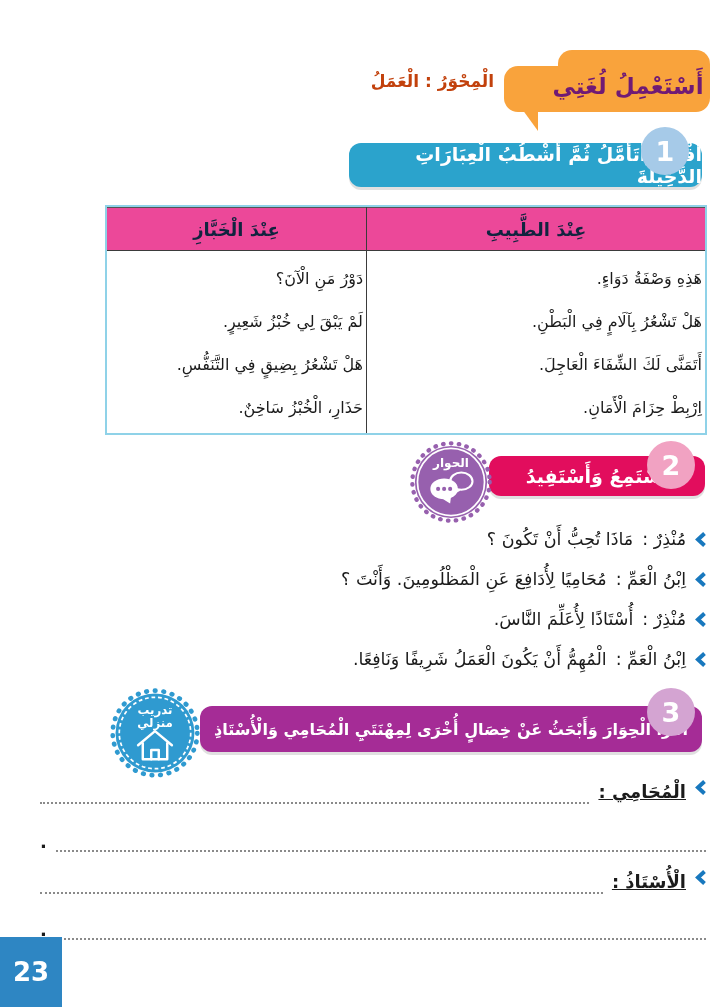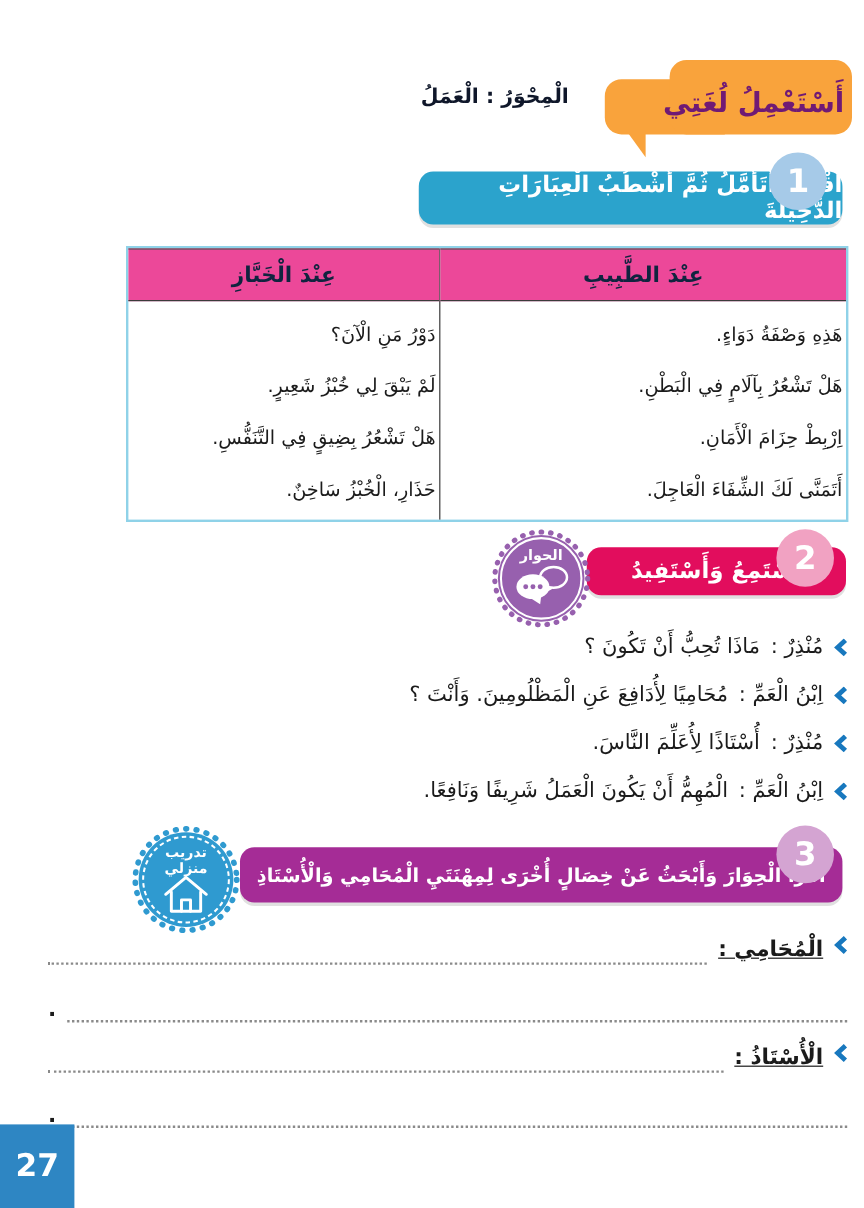--- a/index.html
+++ b/index.html
@@ -8,22 +8,22 @@
     font-family:"DejaVu Sans",sans-serif;color:#1b1b1b;
   }
   
   .bubble-a{position:absolute;left:558px;top:50px;width:152px;height:62px;background:#F9A33C;border-radius:14px;}
   .bubble-b{position:absolute;left:504px;top:66px;width:100px;height:46px;background:#F9A33C;border-radius:14px 0 0 14px;}
   .bubble-tail{position:absolute;left:522px;top:109px;width:0;height:0;
     border-right:16px solid #F9A33C;border-bottom:22px solid transparent;}
   .bubble-text{position:absolute;left:528px;top:62px;width:200px;height:48px;
     display:flex;align-items:center;justify-content:center;direction:rtl;
     font-size:23px;font-weight:bold;color:#701a75;}
-  .theme-label{position:absolute;left:338px;top:66px;width:136px;height:30px;direction:rtl;
-    font-size:17px;font-weight:bold;color:#0f172a;display:flex;align-items:center;justify-content:flex-start;}
+  .theme-label{position:absolute;left:358px;top:66px;width:136px;height:30px;direction:rtl;
+    font-size:17px;font-weight:bold;color:#c2410c;display:flex;align-items:center;justify-content:flex-start;}
   
   .banner{position:absolute;border-radius:12px;display:flex;align-items:center;justify-content:center;
     color:#fff;font-weight:bold;direction:rtl;z-index:2;box-shadow:0 3px 0 rgba(0,0,0,0.12);}
   .banner1{left:349px;top:143px;width:353px;height:44px;background:#2BA3CC;font-size:19px;}
   .banner2{left:489px;top:456px;width:216px;height:40px;background:#E20D5D;font-size:19px;}
   .banner3{left:200px;top:706px;width:502px;height:46px;background:#A52C96;font-size:16px;}
   .numcircle{position:absolute;width:48px;height:48px;border-radius:50%;z-index:3;
     display:flex;align-items:center;justify-content:center;color:#fff;font-size:27px;font-weight:bold;}
   .num1{left:641px;top:127px;background:#A6CAE8;}
   .num2{left:647px;top:441px;background:#F1A2C2;}
@@ -73,22 +73,22 @@
 
   <div class="numcircle num1">1</div>
   <div class="banner banner1">أَقْرَأُ وَأَتَأَمَّلُ ثُمَّ أَشْطُبُ الْعِبَارَاتِ الدَّخِيلَةَ</div>
 
   <div class="xtable">
     <div class="xcol doctor">
       <div class="xth">عِنْدَ الطَّبِيبِ</div>
       <div class="xcell">
         <div class="phrase">هَذِهِ وَصْفَةُ دَوَاءٍ.</div>
         <div class="phrase">هَلْ تَشْعُرُ بِآلَامٍ فِي الْبَطْنِ.</div>
+        <div class="phrase">أَتَمَنَّى لَكَ الشِّفَاءَ الْعَاجِلَ.</div>
         <div class="phrase">اِرْبِطْ حِزَامَ الْأَمَانِ.</div>
-        <div class="phrase">أَتَمَنَّى لَكَ الشِّفَاءَ الْعَاجِلَ.</div>
       </div>
     </div>
     <div class="xcol baker">
       <div class="xth">عِنْدَ الْخَبَّازِ</div>
       <div class="xcell">
         <div class="phrase">دَوْرُ مَنِ الْآنَ؟</div>
         <div class="phrase">لَمْ يَبْقَ لِي خُبْزُ شَعِيرٍ.</div>
         <div class="phrase">هَلْ تَشْعُرُ بِضِيقٍ فِي التَّنَفُّسِ.</div>
         <div class="phrase">حَذَارِ، الْخُبْزُ سَاخِنٌ.</div>
       </div>
@@ -181,15 +181,15 @@
         <path d="M9.5 1.5 L3 7.5 L9.5 13.5" fill="none" stroke="#1878BE" stroke-width="4"></path>
       </svg>
     <span class="label">الْأُسْتَاذُ :</span>
     <div class="dotline"></div>
   </div>
   <div class="answer-row row4">
     <div class="dotline"></div>
     <span class="period">.</span>
   </div>
 
-  <div class="pagenum">27</div>
+  <div class="pagenum">23</div>
 
 </div>
 
 </body></html>

